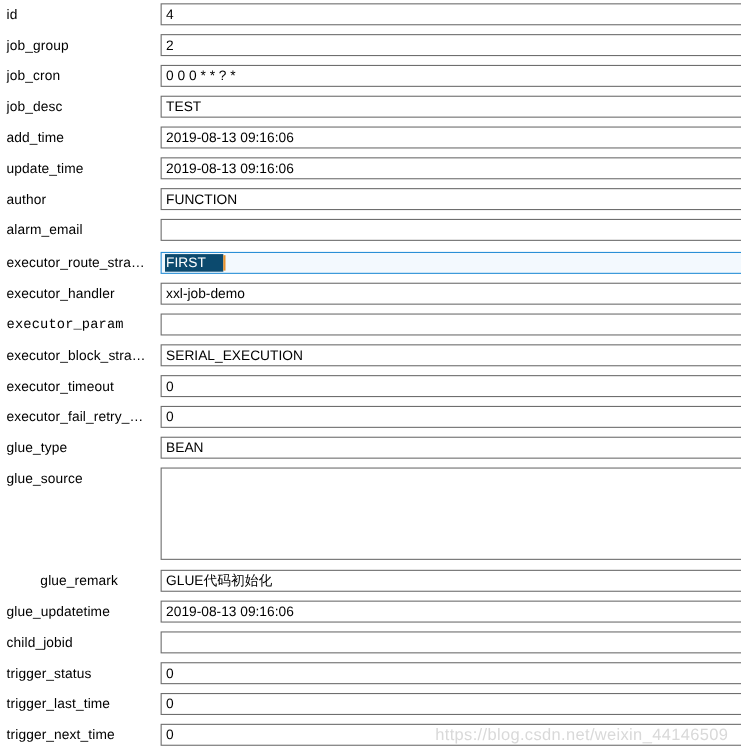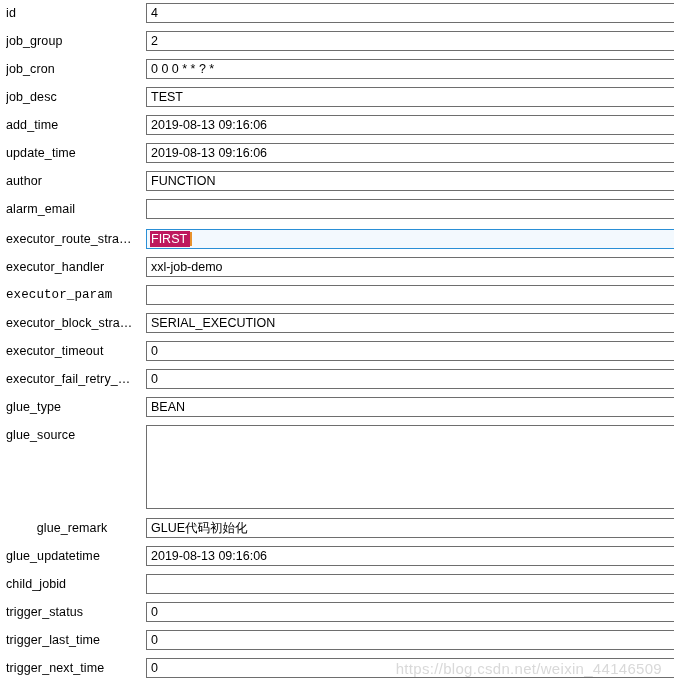--- a/index.html
+++ b/index.html
@@ -70,23 +70,23 @@
     resize: none;
   }
 
   
   .field-control.focused {
     border: 1px solid #2a8fd6;
     background: #f3f9fe;
     padding-left: 3px;
   }
   .sel-text {
-    background: #be185d;
+    background: #0c4a6e;
     color: #ffffff;
-    padding: 1px 3px 1px 1px;
+    padding: 1px 16px 1px 1px;
   }
   .caret {
     display: inline-block;
     width: 2px;
     height: 14px;
     background: #e8922c;
     vertical-align: -3px;
   }
 
   .field-control .val {

